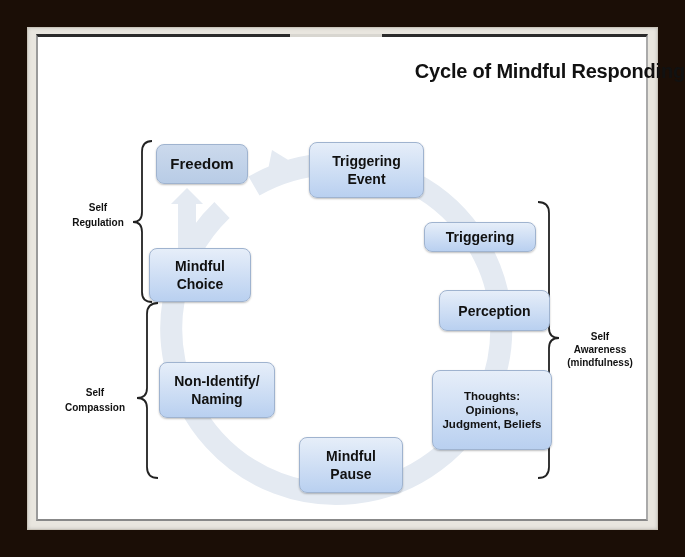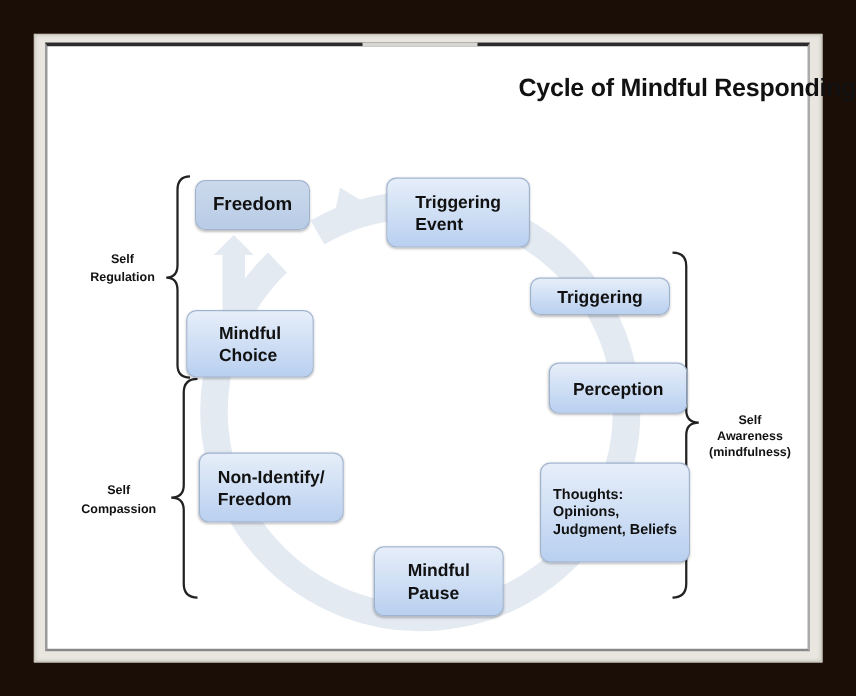--- a/index.html
+++ b/index.html
@@ -2,21 +2,21 @@
 <html><head>
 <meta charset="utf-8">
 <style>
   html, body { margin:0; padding:0; }
   body { width:685px; height:557px; background:#1b0e06; position:relative; overflow:hidden; font-family:"Liberation Sans", sans-serif; }
   .frame-outer { position:absolute; left:27px; top:27px; width:631px; height:503px; background:#e9e6df; box-shadow: inset 0 0 0 1px #c9c4ba, inset 0 0 4px rgba(0,0,0,0.25); }
   .frame-inner { position:absolute; left:36px; top:34px; width:612px; height:487px; background:#fff; border-top:3px solid #2b2b2b; border-left:2px solid #9a9a9a; border-right:2px solid #aaa; border-bottom:2px solid #888; box-sizing:border-box; }
   .top-gap { position:absolute; left:290px; top:34px; width:92px; height:3px; background:#d8d6d0; }
   .title { position:absolute; left:0; width:685px; top:60px; text-align:right; font-size:20px; font-weight:bold; color:#111; letter-spacing:-0.2px; }
   svg.diag { position:absolute; left:0; top:0; }
-  .box { position:absolute; border:1px solid #9fb3cf; border-radius:8px; background:linear-gradient(#e6eef9, #b9d0f0); box-shadow:0 1px 2px rgba(0,0,0,0.25); display:flex; align-items:center; justify-content:center; font-weight:bold; color:#111; font-size:14px; line-height:18px; box-sizing:border-box; }
+  .box { position:absolute; border:1px solid #9fb3cf; border-radius:8px; background:linear-gradient(#e6eef9, #b9d0f0); box-shadow:0 1px 2px rgba(0,0,0,0.25); display:flex; align-items:center; justify-content:center; text-align:center; font-weight:bold; color:#111; font-size:14px; line-height:18px; box-sizing:border-box; }
   .box.freedom { background:linear-gradient(#cbd9ec, #b8cce6); font-size:15px; }
   .box.small { font-size:11.5px; line-height:14px; }
   .label { position:absolute; text-align:center; font-weight:bold; font-size:10px; line-height:15px; color:#111; }
 </style>
 </head>
 <body>
 
 <div class="frame-outer"></div>
 <div class="frame-inner"></div>
 <div class="top-gap"></div>
@@ -49,21 +49,21 @@
   </div>
 <div class="box" style="left:439px;top:290px;width:111px;height:41px;">
     <span>Perception</span>
   </div>
 <div class="box small" style="left:432px;top:370px;width:120px;height:80px;white-space:pre-line;"><span>Thoughts:
 Opinions,
 Judgment, Beliefs</span></div>
 <div class="box" style="left:299px;top:437px;width:104px;height:56px;white-space:pre-line;"><span>Mindful
 Pause</span></div>
 <div class="box" style="left:159px;top:362px;width:116px;height:56px;white-space:pre-line;"><span>Non-Identify/
-Freedom</span></div>
+Naming</span></div>
 <div class="box" style="left:149px;top:248px;width:102px;height:54px;white-space:pre-line;"><span>Mindful
 Choice</span></div>
 
 <div class="label" style="left:58px;top:200px;width:80px;white-space:pre-line;">Self
 Regulation</div>
 <div class="label" style="left:52px;top:385px;width:86px;white-space:pre-line;">Self
 Compassion</div>
 <div class="label" style="left:555px;top:330px;width:90px;white-space:pre-line;line-height:13px;">Self
 Awareness
 (mindfulness)</div>

